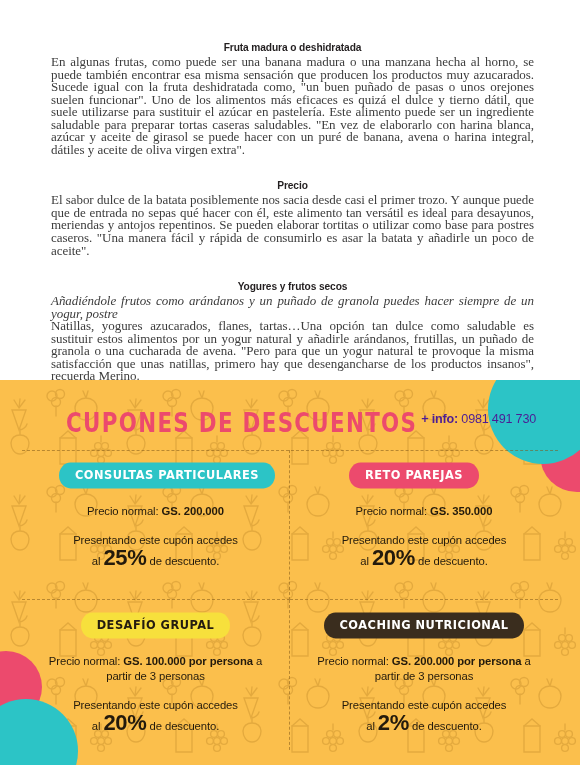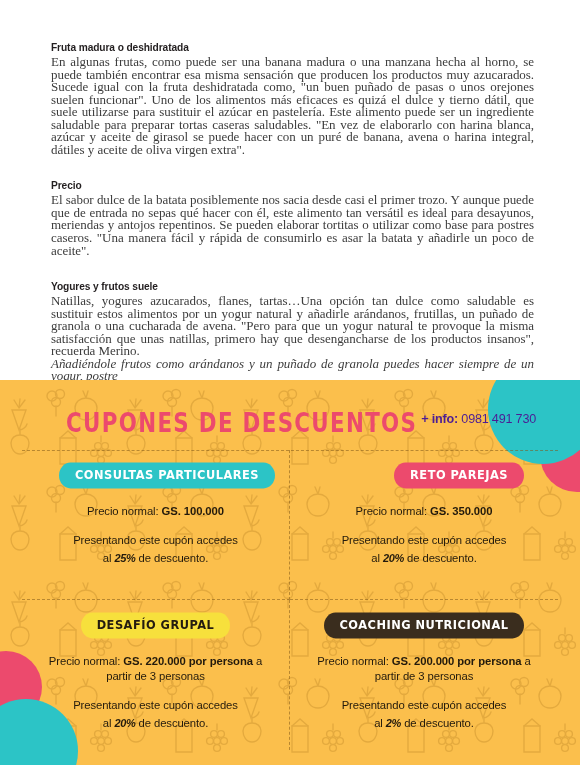--- a/index.html
+++ b/index.html
@@ -27,20 +27,21 @@
   }
   .art-block { margin-bottom: 14px; }
   .art-h {
     font-family: "Liberation Sans", sans-serif;
     font-size: 10.2px;
     font-weight: bold;
     color: #231f20;
     letter-spacing: -0.1px;
     margin: 0 0 2px 0;
     line-height: 13px;
+    text-align: center;
   }
   .art-p {
     font-family: Liberation Serif, serif;
     font-size: 13px;
     color: #3c3c3c;
     line-height: 12.55px;
     margin: 0;
     text-align: justify;
     letter-spacing: -0.05px;
   }
@@ -155,21 +156,21 @@
   .cp-top-rule {
     position: absolute;
     left: 22px; top: 70px;
     width: 536px;
     border-top: 1px dashed rgba(130,90,25,.55);
   }
 
   
   .badge-row { height: 34px; display: flex; align-items: center; }
   .badge-row.left  { justify-content: flex-end; padding-left: 22px; }
-  .badge-row.right { justify-content: flex-end; padding-right: 20px; }
+  .badge-row.right { justify-content: center; padding-right: 20px; }
   .badge-row.center{ justify-content: center; }
   .badge {
     display: inline-block;
     border-radius: 17px;
     padding: 5px 16px 6px 16px;
     font-family: "DejaVu Sans", sans-serif;
     font-weight: bold;
     font-size: 11.4px;
     letter-spacing: 0.5px;
     line-height: 12px;
@@ -193,23 +194,22 @@
   .cp-offer {
     margin-top: 12px;
     font-family: "Liberation Sans", sans-serif;
     font-size: 11.3px;
     color: #231a0c;
     line-height: 18px;
     letter-spacing: -0.1px;
   }
   .cp-offer .pct {
     font-weight: bold;
-    font-size: 11px;
+    font-size: 22px;
     letter-spacing: -0.3px;
-    font-style: italic;
   }
 </style>
 </head>
 <body>
 
 <div class="article">
 
   <div class="art-block">
     <p class="art-h">Fruta madura o deshidratada</p>
     <p class="art-p">En algunas frutas, como puede ser una banana madura o una manzana hecha al horno, se puede también encontrar esa misma sensación que producen los productos muy azucarados. Sucede igual con la fruta deshidratada como, "un buen puñado de pasas o unos orejones suelen funcionar". Uno de los alimentos más eficaces es quizá el dulce y tierno dátil, que suele utilizarse para sustituir el azúcar en pastelería. Este alimento puede ser un ingrediente saludable para preparar tortas caseras saludables. "En vez de elaborarlo con harina blanca, azúcar y aceite de girasol se puede hacer con un puré de banana, avena o harina integral, dátiles y aceite de oliva virgen extra".</p>
@@ -218,23 +218,23 @@
   <div class="art-gap"></div>
 
   <div class="art-block">
     <p class="art-h">Precio</p>
     <p class="art-p">El sabor dulce de la batata posiblemente nos sacia desde casi el primer trozo. Y aunque puede que de entrada no sepas qué hacer con él, este alimento tan versátil es ideal para desayunos, meriendas y antojos repentinos. Se pueden elaborar tortitas o utilizar como base para postres caseros. "Una manera fácil y rápida de consumirlo es asar la batata y añadirle un poco de aceite".</p>
   </div>
 
   <div class="art-gap"></div>
 
   <div class="art-block">
-    <p class="art-h">Yogures y frutos suele</p>
+    <p class="art-h">Yogures y frutos secos</p>
+    <p class="art-p italic">Añadiéndole frutos como arándanos y un puñado de granola puedes hacer siempre de un yogur, postre</p>
     <p class="art-p">Natillas, yogures azucarados, flanes, tartas…Una opción tan dulce como saludable es sustituir estos alimentos por un yogur natural y añadirle arándanos, frutillas, un puñado de granola o una cucharada de avena. "Pero para que un yogur natural te provoque la misma satisfacción que unas natillas, primero hay que desengancharse de los productos insanos", recuerda Merino.</p>
-    <p class="art-p italic">Añadiéndole frutos como arándanos y un puñado de granola puedes hacer siempre de un yogur, postre</p>
   </div>
 
 </div>
 
 <div class="coupons">
 
   <div class="blob blob-pink-tr"></div>
   <div class="blob blob-teal-tr"></div>
   <div class="blob blob-pink-bl"></div>
   <div class="blob blob-teal-bl"></div>
@@ -287,21 +287,21 @@
     <div class="cp-top-rule"></div>
 
     <div class="cp-grid">
 
       <div class="cp-cell c0">
         <div class="badge-row left">
           <span class="badge teal">CONSULTAS PARTICULARES</span>
         </div>
         <div class="cp-price">
           <span>Precio normal:</span>
-          <b>GS. 100.000</b>
+          <b>GS. 200.000</b>
         </div>
         <div class="cp-offer">
           <span>Presentando este cupón accedes</span><br>
           <span>al</span>
           <span class="pct">25%</span>
           <span>de descuento.</span>
         </div>
       </div>
 
       <div class="cp-cell c1">
@@ -319,21 +319,21 @@
           <span>de descuento.</span>
         </div>
       </div>
 
       <div class="cp-cell c2">
         <div class="badge-row center">
           <span class="badge yellow">DESAFÍO GRUPAL</span>
         </div>
         <div class="cp-price">
           <span>Precio normal:</span>
-          <b>GS. 220.000 por persona</b>
+          <b>GS. 100.000 por persona</b>
           <span>a partir de 3 personas</span>
         </div>
         <div class="cp-offer">
           <span>Presentando este cupón accedes</span><br>
           <span>al</span>
           <span class="pct">20%</span>
           <span>de descuento.</span>
         </div>
       </div>
 

